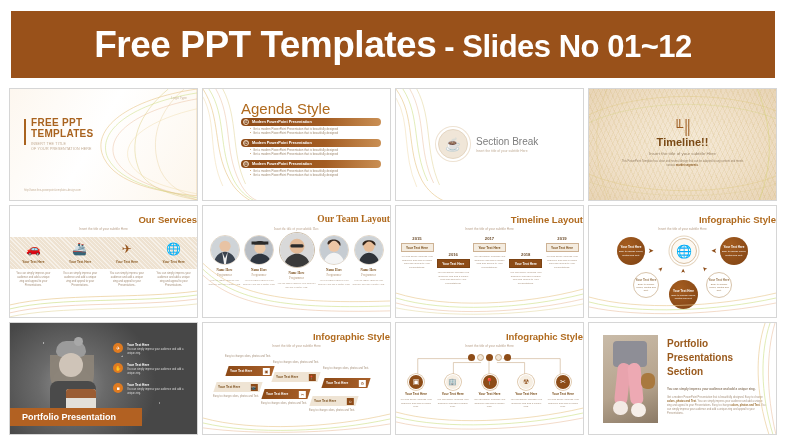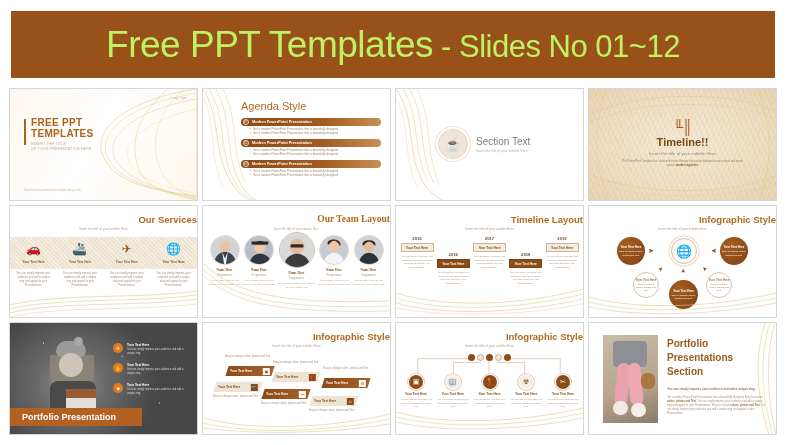--- a/index.html
+++ b/index.html
@@ -13,21 +13,21 @@
   .page { position: relative; width: 786px; height: 445px; background:#fff; }
 
   
   .banner {
     position: absolute; left: 11px; top: 11px;
     width: 764px; height: 67px;
     background: #99511a;
     display: flex; align-items: center; justify-content: center;
   }
   .banner-title {
-    color: #bef264; font-size: 37px; font-weight: normal;
+    color: #ffffff; font-size: 37px; font-weight: bold;
     letter-spacing: -0.5px; white-space: nowrap;
     font-family: "Liberation Sans", sans-serif;
     text-align: center;
   }
   .banner-title .part2 { font-size: 31px; }
 
   
   .grid {
     position: absolute; left: 9px; top: 88px;
     width: 768px; height: 350px;
@@ -50,21 +50,21 @@
   
   .s1 { background: linear-gradient(120deg,#fdf7ef 0%, #ffffff 45%, #fdf6ec 100%); padding-left: 13px; }
   .s1-bar { position:absolute; left:14px; top:30px; width:2px; height:26px; background:#a9631f; }
   .s1-h { position:absolute; left:21px; top:28px; color:#a9631f; font-size:10px; font-weight:bold; line-height:11px; letter-spacing:0.3px; }
   .s1-s { position:absolute; left:21px; top:53px; color:#c0a88f; font-size:3.6px; line-height:5px; letter-spacing:0.2px; }
   .s1-url { position:absolute; left:14px; bottom:8px; color:#c9b49c; font-size:2.6px; }
   .s1-logo { position:absolute; right:10px; top:7px; color:#cbb79f; font-size:3.4px; }
 
   
   .s2 { background:#fff; }
-  .s2-title { position:absolute; left:38px; top:11px; font-size:11px; color:#b06a1e; }
+  .s2-title { position:absolute; left:38px; top:11px; font-size:15px; color:#b06a1e; }
   .agenda { position:absolute; left:38px; top:29px; width:140px; }
   .ag-row { margin-bottom:3px; }
   .ag-pill {
     height:8px; border-radius:4px;
     background: linear-gradient(to right,#8d4a17 0%, #a35c22 60%, #c98f54 100%);
     display:flex; align-items:center; padding-left:2px;
   }
   .ag-num {
     width:6px; height:6px; border-radius:50%;
     border:0.5px solid #f0d8bd; background:#7e4213;
@@ -355,21 +355,21 @@
         <path d="M7,0 C25,28 16,60 32,93" fill="none" stroke="#cfe08a" stroke-width="0.7" opacity=".85"></path>
         <path d="M14,0 C31,30 22,62 38,95" fill="none" stroke="#e7b490" stroke-width="0.6" opacity=".75"></path>
         <path d="M21,0 C37,30 29,64 44,97" fill="none" stroke="#ddd08c" stroke-width="0.7" opacity=".7"></path>
         <path d="M0,9 C15,34 6,66 21,99" fill="none" stroke="#f0dcae" stroke-width="0.9" opacity=".6"></path>
       </svg>
       <div class="s3-wrap">
         <div class="s3-ring">
           <span class="s3-cup">☕</span>
         </div>
         <div class="s3-txt">
-          <div class="s3-h">Section Text</div>
+          <div class="s3-h">Section Break</div>
           <div class="s3-s">Insert the title of your subtitle Here</div>
         </div>
       </div>
     </div>
 
     <div class="slide s4">
       <svg class="waves" viewBox="0 0 189 113" preserveAspectRatio="none">
         <path d="M0,26 C50,2 140,2 189,22" fill="none" stroke="#dcc77f" stroke-width="0.7" opacity=".6"></path>
         <path d="M0,34 C52,10 138,10 189,30" fill="none" stroke="#cfd178" stroke-width="0.6" opacity=".55"></path>
         <path d="M0,86 C50,108 140,108 189,88" fill="none" stroke="#dcc77f" stroke-width="0.7" opacity=".6"></path>

